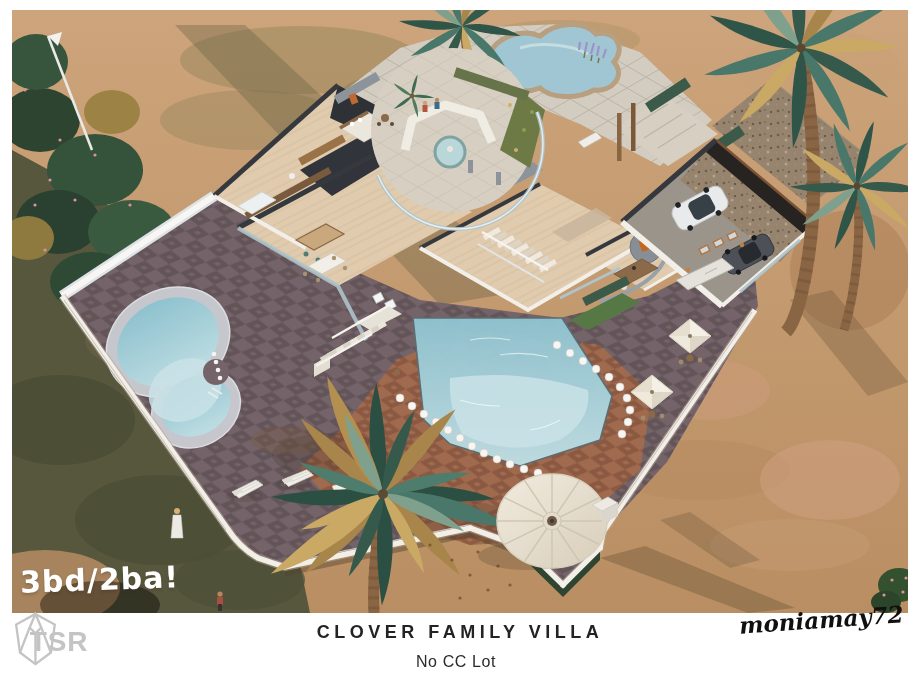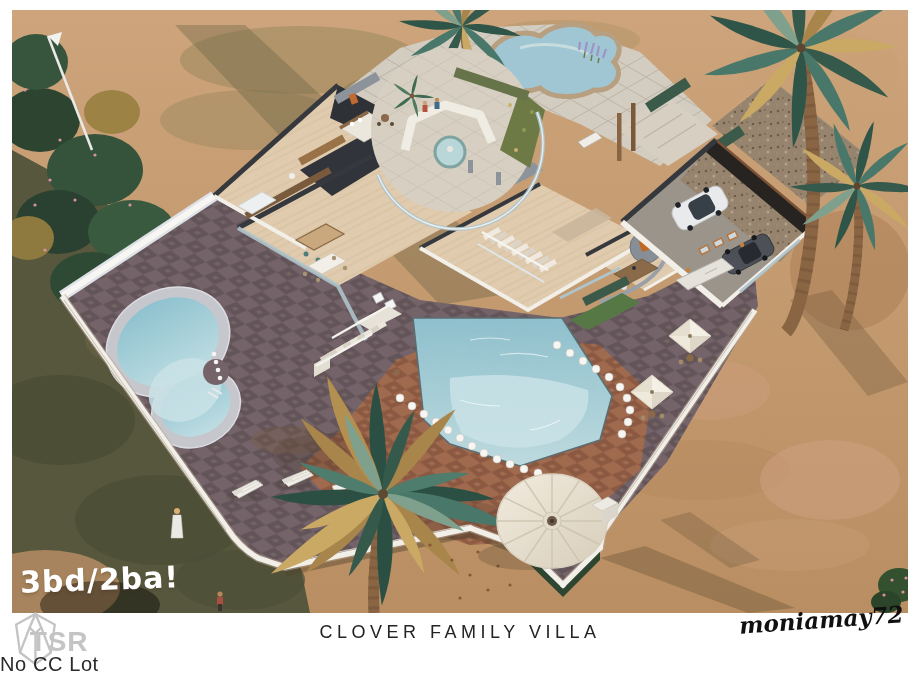--- a/index.html
+++ b/index.html
@@ -4,23 +4,23 @@
 <style>
   html,body{margin:0;padding:0}
   body{width:920px;height:690px;background:#fff;position:relative;overflow:hidden;
        font-family:"Liberation Sans",sans-serif}
   .photo{position:absolute;left:12px;top:10px;width:896px;height:603px;overflow:hidden;background:#c49a6f}
   .photo>svg{display:block;width:896px;height:603px}
   .badge{position:absolute;left:8px;top:552px;color:var(--badge-white,#fff);
          font-family:"DejaVu Sans",sans-serif;font-weight:bold;font-size:30px;
          letter-spacing:1px;transform:rotate(-2deg);text-shadow:0 2px 3px rgba(60,45,20,.25)}
   .footer-title{position:absolute;left:0;right:0;top:622px;text-align:center;
-         font-size:18px;font-weight:400;letter-spacing:4.5px;color:var(--text-dark,#232323)}
-  .footer-sub{position:absolute;left:0;right:8px;top:653px;text-align:left;
-         font-size:20px;letter-spacing:.6px;color:#2a2a2a}
+         font-size:18px;font-weight:700;letter-spacing:4.5px;color:var(--text-dark,#232323)}
+  .footer-sub{position:absolute;left:0;right:8px;top:653px;text-align:center;
+         font-size:16px;letter-spacing:.6px;color:#2a2a2a}
   .creator{position:absolute;right:16px;top:606px;font-family:"DejaVu Serif",serif;
          font-style:italic;font-weight:700;font-size:23px;color:#101010;transform:rotate(-4deg)}
   .tsr{position:absolute;left:6px;top:612px;width:84px;height:56px} .c-sandsh{fill:var(--sand-shadow,#57573e)}
   .c-tile{fill:var(--tile-dark,#74646a)} .c-tile2{fill:var(--tile-dark-alt,#635459)}
   .c-terra{fill:var(--terracotta,#a26a4c)} .c-terra2{fill:var(--terracotta-alt,#8d5840)}
   .c-water{fill:var(--pool-water,#9fc6d2)} .c-waterl{fill:var(--pool-water-light,#c9e2e6)}
   .c-rim{fill:var(--pool-rim,#c6c7cd)} .c-wood{fill:var(--wood-floor,#e0cbae)}
   .s-wallw{stroke:var(--wall-white,#f2efe9)} .s-walld{stroke:var(--wall-dark,#35383d)}
   .c-stone{fill:var(--stone-gray,#8d939b)} .s-glass{stroke:var(--glass-blue,#aec3ca)} .s-hedge{stroke:var(--hedge-green,#3c5a49)}
   .s-trunk{stroke:var(--palm-trunk,#8a6544)} .c-paver{fill:var(--paver-stone,#d3ccc0)} .s-fence{stroke:var(--fence-white,#f2efe9)}

